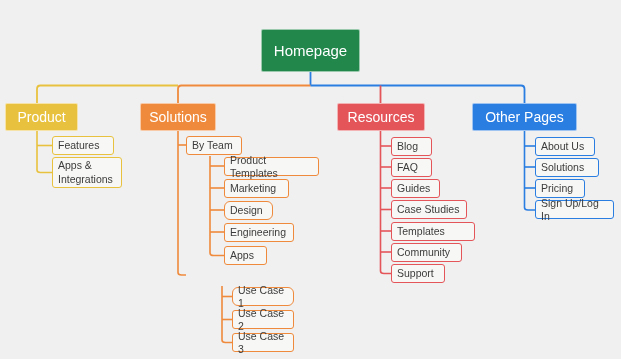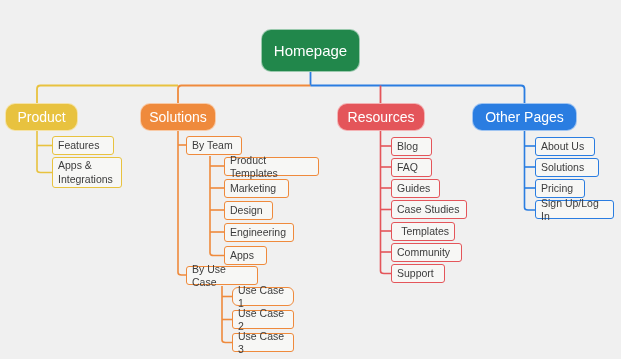--- a/index.html
+++ b/index.html
@@ -35,21 +35,21 @@
     align-items: center;
     justify-content: center;
     text-align: center;
     line-height: 1.15;
     white-space: pre-line;
   }
   
   .filled {
     color: #ffffff;
     font-size: 14px;
-    border-radius: 10px;
+    border-radius: 2px;
     border: 1px solid rgba(255,255,255,0.55);
   }
   .filled.root { font-size: 15px; }
   
   .leaf {
     background: #f7f7f5;
     font-size: 10.5px;
     color: #3c3c3c;
     border-radius: 3px;
     border-width: 1.6px;
@@ -131,33 +131,30 @@
 
   <div class="node leaf" style="left:186px; top:136px; width:56px; height:19px; border-color:#ef8a3c;">
     <span>By Team</span>
   </div>
   <div class="node leaf" style="left:224px; top:157px; width:95px; height:19px; border-color:#ef8a3c;">
     <span>Product Templates</span>
   </div>
   <div class="node leaf" style="left:224px; top:179px; width:65px; height:19px; border-color:#ef8a3c;">
     <span>Marketing</span>
   </div>
-  <div class="node leaf" style="left:224px; top:201px; width:49px; height:19px; border-color:#ef8a3c;">
+  <div class="node leaf" style="left:224px; top:201px; width:49px; height:19px; border-color:#ef8a3c;border-radius:6px;">
     <span>Design</span>
   </div>
   <div class="node leaf" style="left:224px; top:223px; width:70px; height:19px; border-color:#ef8a3c;">
     <span>Engineering</span>
   </div>
   <div class="node leaf" style="left:224px; top:246px; width:43px; height:19px; border-color:#ef8a3c;">
     <span>Apps</span>
   </div>
 
-  <div class="node leaf" style="left:186px; top:266px; width:72px; height:19px; border-color:#ef8a3c;">
-    <span>By Use Case</span>
-  </div>
   <div class="node leaf" style="left:232px; top:287px; width:62px; height:19px; border-color:#ef8a3c;border-radius:6px;">
     <span>Use Case 1</span>
   </div>
   <div class="node leaf" style="left:232px; top:310px; width:62px; height:19px; border-color:#ef8a3c;">
     <span>Use Case 2</span>
   </div>
   <div class="node leaf" style="left:232px; top:333px; width:62px; height:19px; border-color:#ef8a3c;">
     <span>Use Case 3</span>
   </div>
 
@@ -166,21 +163,21 @@
   </div>
   <div class="node leaf" style="left:391px; top:158px; width:41px; height:19px; border-color:#e4555a;">
     <span>FAQ</span>
   </div>
   <div class="node leaf" style="left:391px; top:179px; width:49px; height:19px; border-color:#e4555a;">
     <span>Guides</span>
   </div>
   <div class="node leaf" style="left:391px; top:200px; width:76px; height:19px; border-color:#e4555a;">
     <span>Case Studies</span>
   </div>
-  <div class="node leaf" style="left:391px; top:222px; width:64px; height:19px; border-color:#e4555a;justify-content:flex-end;">
+  <div class="node leaf" style="left:391px; top:222px; width:84px; height:19px; border-color:#e4555a;">
     <span>Templates</span>
   </div>
   <div class="node leaf" style="left:391px; top:243px; width:71px; height:19px; border-color:#e4555a;">
     <span>Community</span>
   </div>
   <div class="node leaf" style="left:391px; top:264px; width:54px; height:19px; border-color:#e4555a;">
     <span>Support</span>
   </div>
 
   <div class="node leaf" style="left:535px; top:137px; width:60px; height:19px; border-color:#2a7de1;">

